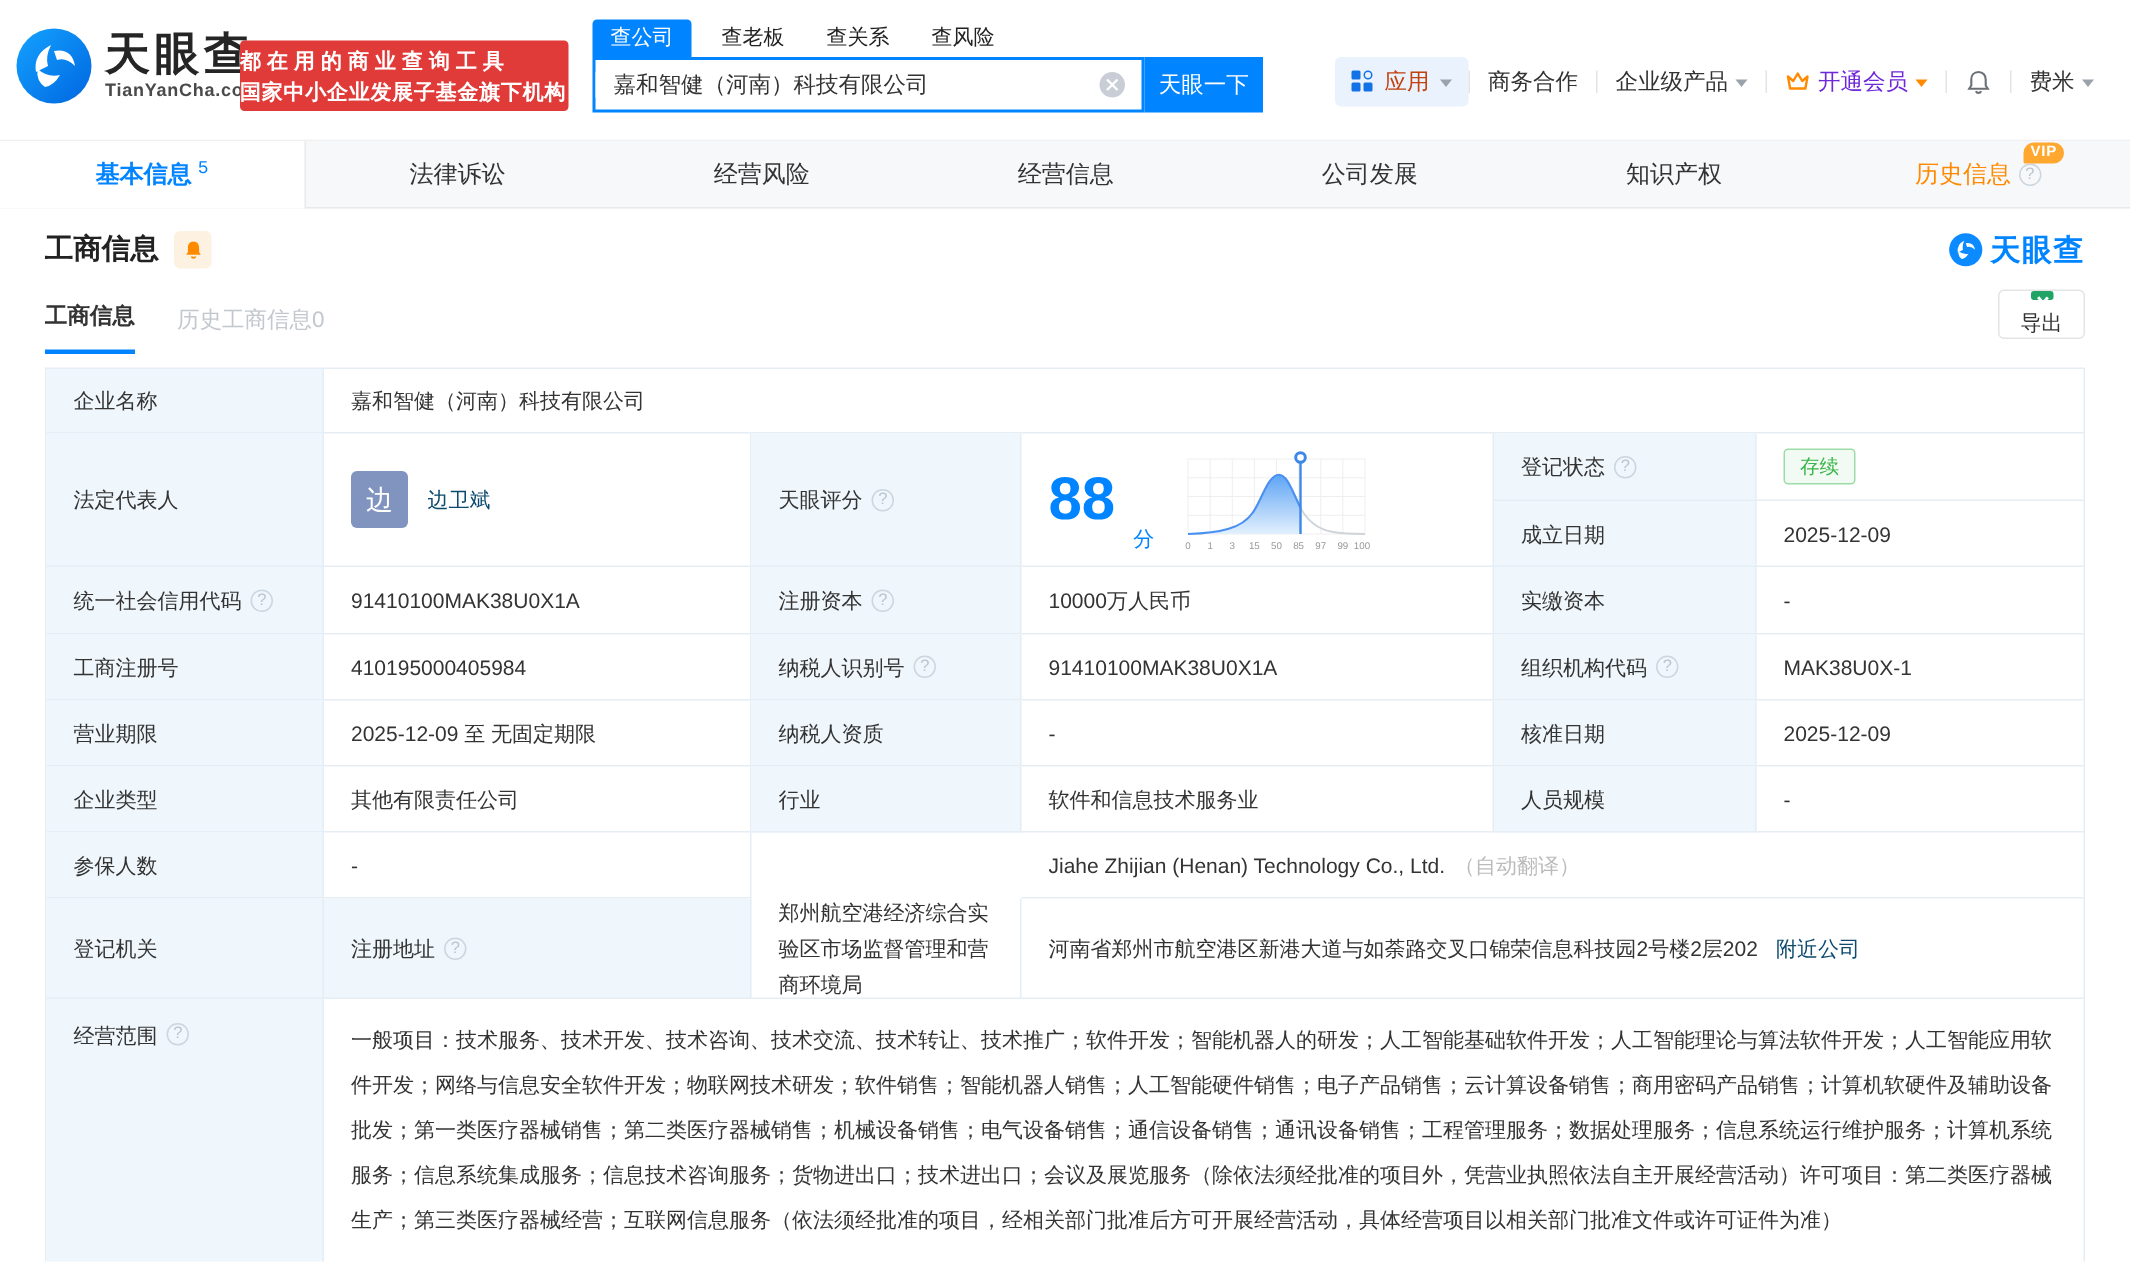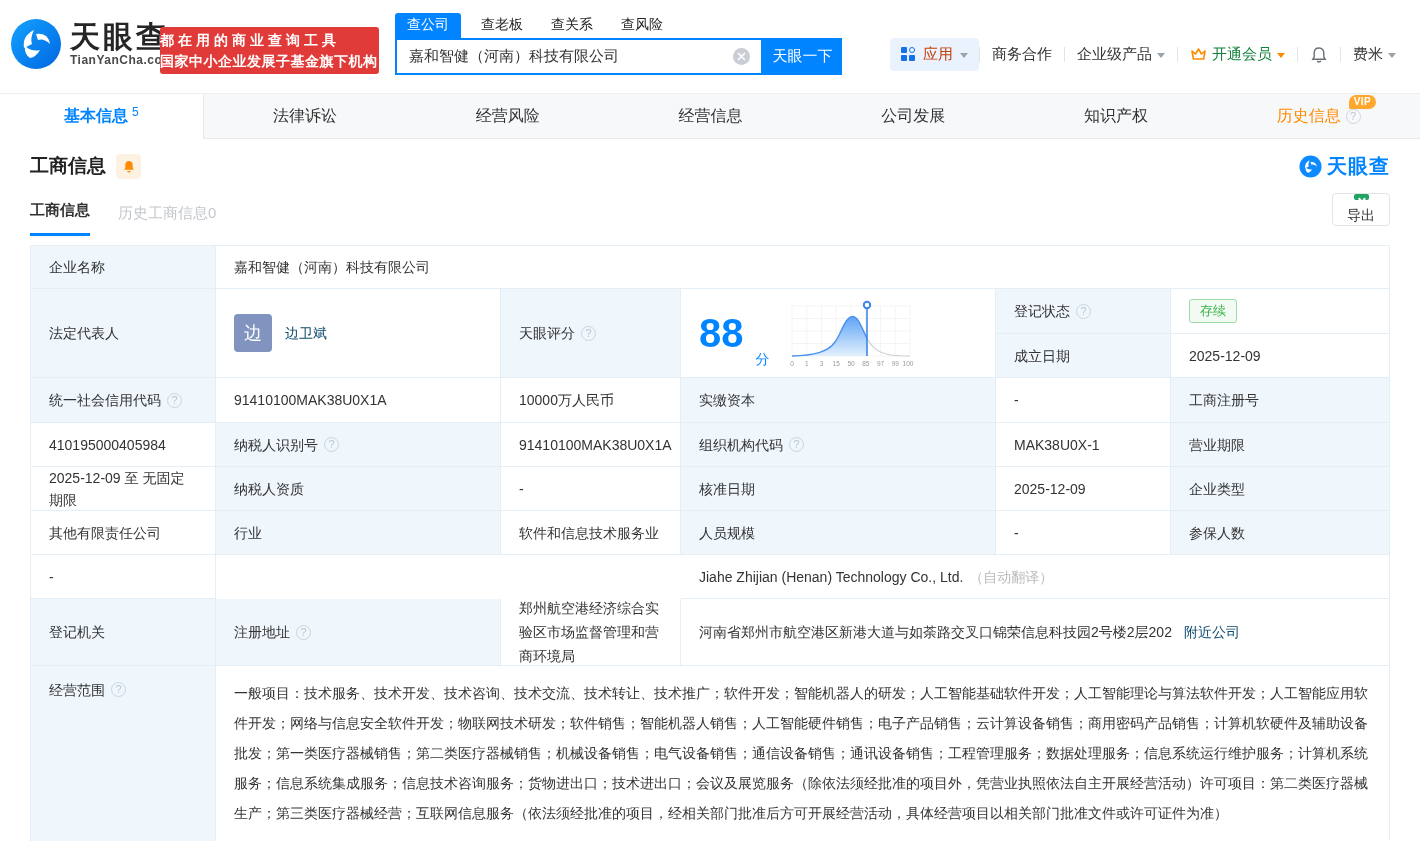--- a/index.html
+++ b/index.html
@@ -28,29 +28,29 @@
   .clear-btn { width:17px; height:17px; border-radius:50%; background:#c9ced6; margin-right:11px;
     display:flex; align-items:center; justify-content:center; cursor:pointer; flex:none; }
   .search-btn { width:79px; height:37px; background:#0084ff; border:none; color:#fff; font-size:15px; cursor:pointer; }
 
   .top-nav { position:absolute; right:12px; top:36px; height:37px; display:flex; align-items:center; font-size:15px; }
   .apps-chip { background:#eaf2fd; border-radius:4px; padding:7px 11px; display:flex; align-items:center; gap:7px; color:#c2410c; cursor:pointer; }
   .grid-icon { width:15px; height:15px; display:grid; grid-template-columns:6px 6px; grid-template-rows:6px 6px; gap:2px; }
   .grid-icon i { background:#1272e6; border-radius:1px; }
   .grid-icon i.dot { background:none; border:1.5px solid #1272e6; border-radius:50%; width:6px; height:6px; }
   .nav-item { display:flex; align-items:center; gap:5px; color:#333; margin:0 12px; cursor:pointer; white-space:nowrap; }
-  .nav-item.vip { color:#15803d; }
+  .nav-item.vip { color:#6d28d9; }
   .sep { width:1px; height:15px; background:#e4e4e4; }
   .caret { width:0; height:0; border-left:4px solid transparent; border-right:4px solid transparent; border-top:5px solid #9aa2ab; margin-top:2px; }
   .caret.orange { border-top-color:#ff8a00; }
 
   
   .tabbar { height:46px; background:#f7f8fa; border-top:1px solid #f0f0f0; border-bottom:1px solid #e9e9e9; display:flex; }
   .tab { flex:1; display:flex; align-items:center; justify-content:center; font-size:16px; color:#333; cursor:pointer; position:relative; }
-  .tab.active { background:#fff; border-right:1px solid #e9e9e9; color:#0084ff; font-weight:bold; margin-bottom:-1px; }
+  .tab.active { background:#fff; border-right:1px solid #e9e9e9; color:#0084ff; font-weight:bold; margin-bottom:-1px;font-family:Liberation Mono, monospace; }
   .tab .count { font-size:12px; color:#0084ff; margin-left:4px; transform:translateY(-5px); font-weight:normal; }
   .tab.history { color:#ff8a00; }
   .vip-badge { position:absolute; top:1px; left:calc(50% + 30px); background:#ffa72e; color:#fff; font-size:10px;
     font-weight:bold; line-height:14px; padding:0 5px; border-radius:7px 7px 7px 1px; letter-spacing:0.5px; }
 
   
   .section-head { display:flex; align-items:center; margin:13px 30px 0; height:28px; }
   .section-title { font-size:19px; font-weight:bold; color:#222; }
   .bell-chip { width:25px; height:25px; background:#fdf2e2; border-radius:4px; margin-left:10px;
     display:flex; align-items:center; justify-content:center; cursor:pointer; }
@@ -302,20 +302,24 @@
       <span>2025-12-09</span>
     </div>
 
   <div class="cell label">
     <span>统一社会信用代码</span>
       <span class="help"></span>
   </div>
   <div class="cell">
       <span>91410100MAK38U0X1A</span>
     </div>
+  <div class="cell label">
+    <span>注册资本</span>
+      <span class="help"></span>
+  </div>
   <div class="cell">
       <span>10000万人民币</span>
     </div>
   <div class="cell label">
       <span>实缴资本</span>
     </div>
   <div class="cell">
       <span>-</span>
     </div>
 

